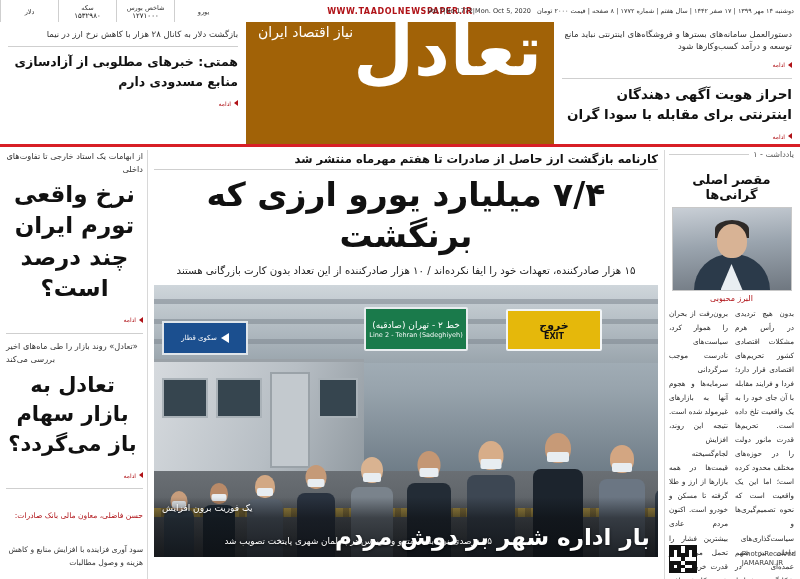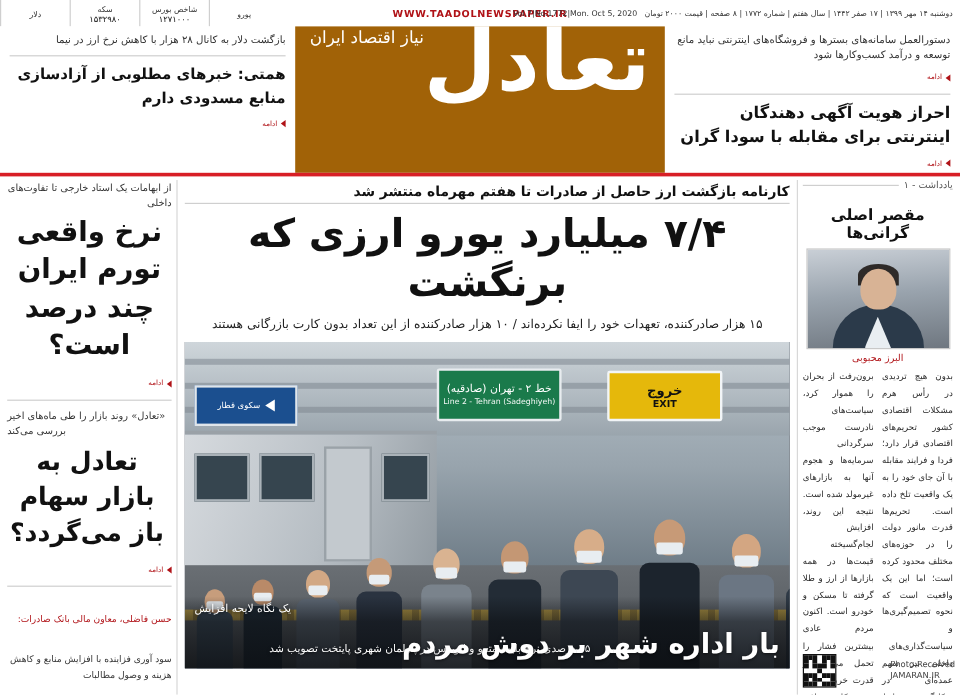--- a/index.html
+++ b/index.html
@@ -558,21 +558,21 @@
             <div class="h" style="top:4px;width:24px;height:28px;background:#d3a682;"></div>
             <div class="mask" style="top:22px;width:20px;height:9px;"></div>
           </div>
           <div class="person" style="left:500px;width:42px;height:100px;">
             <div class="b" style="width:40px;height:68px;background:#2f3a46;"></div>
 
           </div>
         </div>
 
         <div class="photo-caption-bar"></div>
-        <div class="caption-kicker">یک نگاه لایحه افزایش</div>
+        <div class="caption-kicker">یک فوریت برون افزایش</div>
         <div class="caption-small">۲۵ درصدی نرخ بلیت مترو و اتوبوس در پارلمان شهری پایتخت تصویب شد</div>
         <div class="caption-big">بار اداره شهر بر دوش مردم</div>
       </div>
     </div>
 
     <div class="col-left">
       <div class="lc-kicker">از ابهامات یک استاد خارجی تا تفاوت‌های داخلی</div>
       <div class="lc-headline">نرخ واقعی تورم ایران چند درصد است؟</div>
       <div style="text-align:right">
         <span class="readmore">

